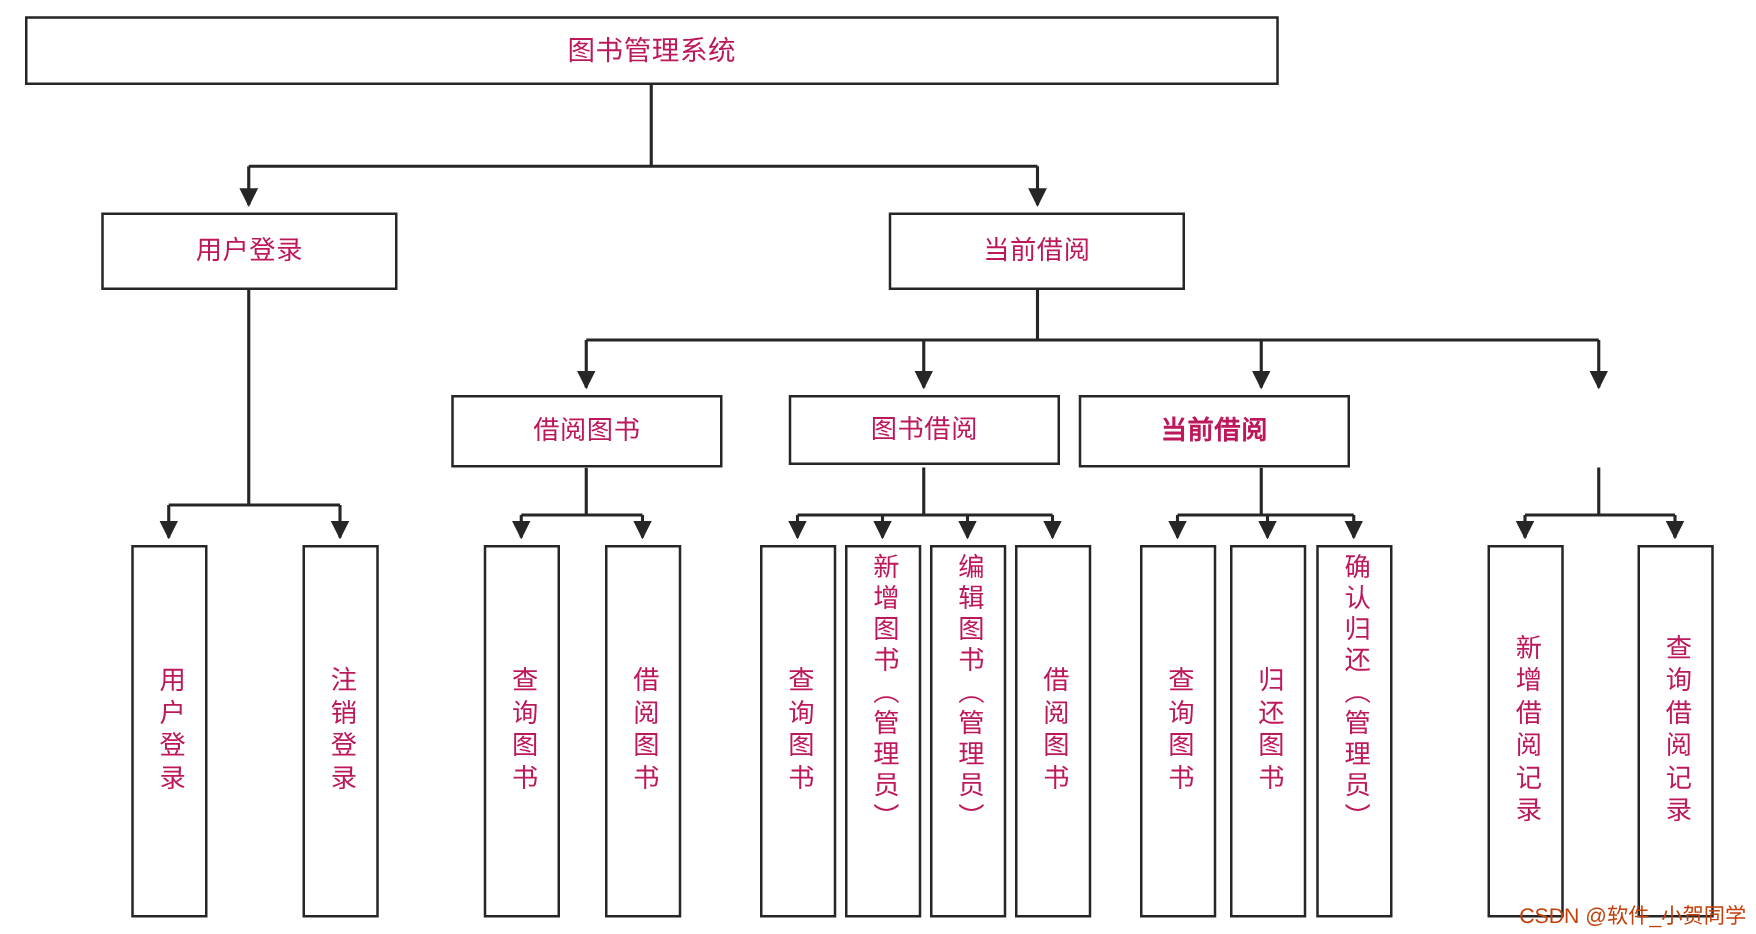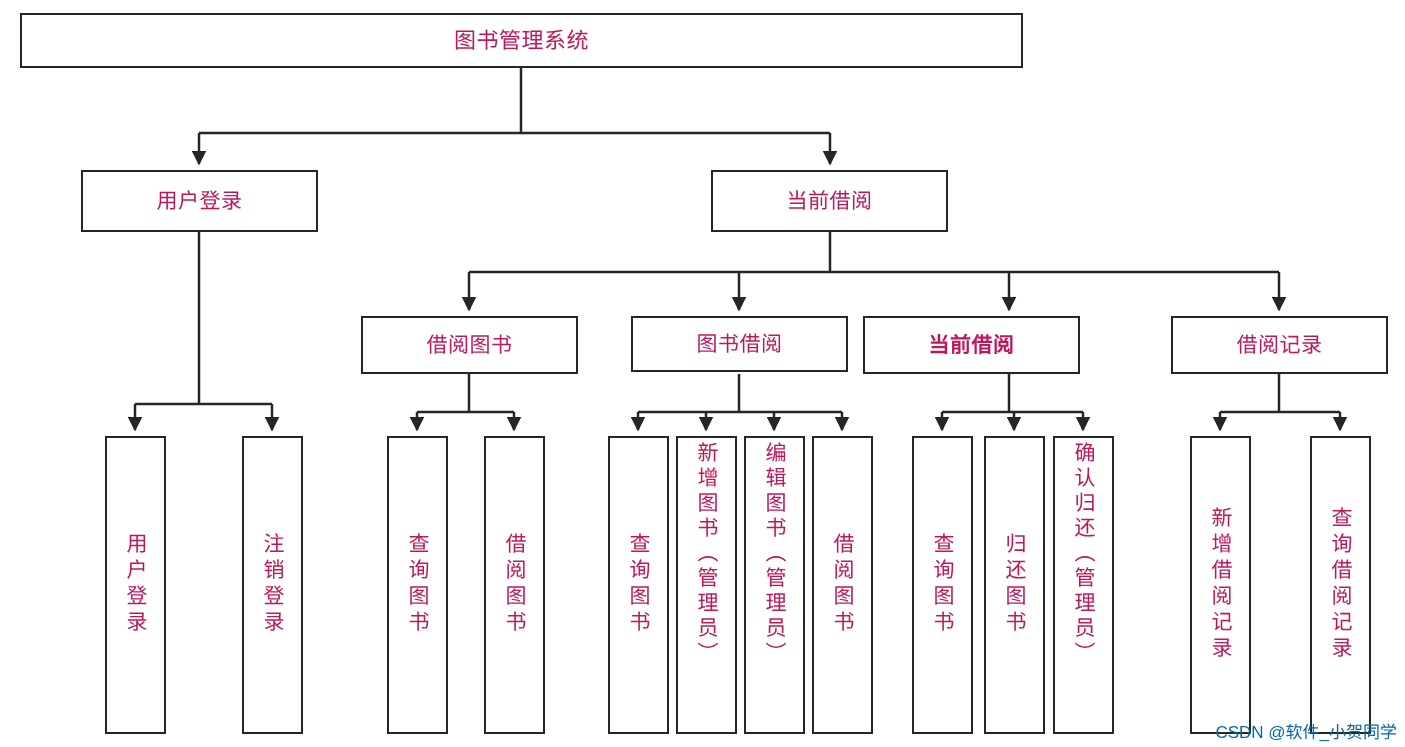--- a/index.html
+++ b/index.html
@@ -71,21 +71,21 @@
     align-items: flex-start;
   }
   .node.vertical.top-aligned .label {
     letter-spacing: 4px;
   }
   #watermark {
     position: absolute;
     right: 8px;
     bottom: 4px;
     font-size: 17px;
-    color: #0369a1;
+    color: #c2410c;
     white-space: nowrap;
     z-index: 3;
     font-family: "Liberation Sans", "DejaVu Sans", sans-serif;
   }
 </style>
 </head>
 <body>
 
 <div id="diagram-root">
 
@@ -152,23 +152,20 @@
 
   <div class="node horizontal" style="left: 361px; top: 316px; width: 217px; height: 58px;">
     <span class="label">借阅图书</span>
   </div>
   <div class="node horizontal" style="left: 631px; top: 316px; width: 217px; height: 56px;">
     <span class="label">图书借阅</span>
   </div>
   <div class="node horizontal" style="left: 863px; top: 316px; width: 217px; height: 58px; font-weight: bold;">
     <span class="label">当前借阅</span>
   </div>
-  <div class="node horizontal" style="left: 1171px; top: 316px; width: 217px; height: 58px;">
-    <span class="label">借阅记录</span>
-  </div>
 
   <div class="node vertical" style="left: 105px; top: 436px; width: 61px; height: 298px;">
     <span class="label">用户登录</span>
   </div>
   <div class="node vertical" style="left: 242px; top: 436px; width: 61px; height: 298px;">
     <span class="label">注销登录</span>
   </div>
 
   <div class="node vertical" style="left: 387px; top: 436px; width: 61px; height: 298px;">
     <span class="label">查询图书</span>

